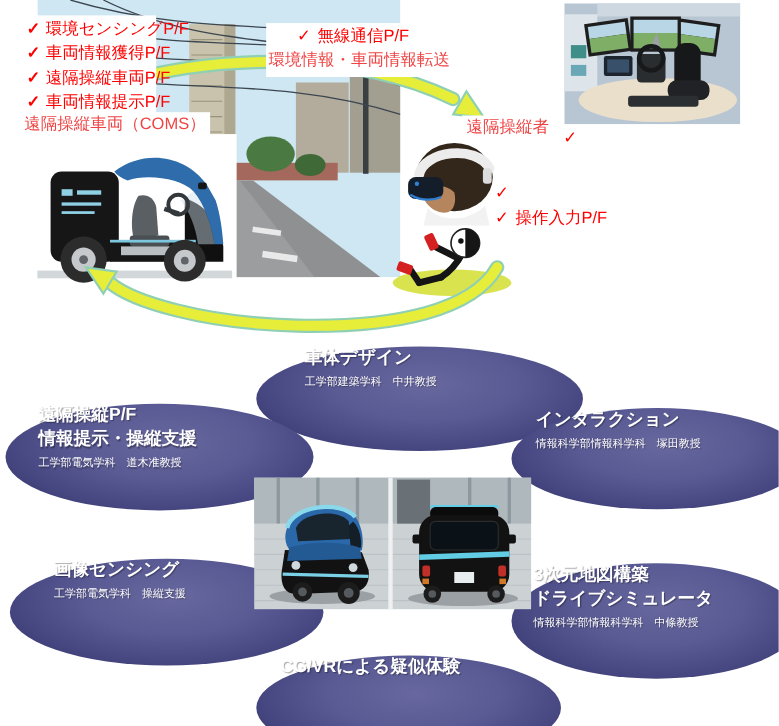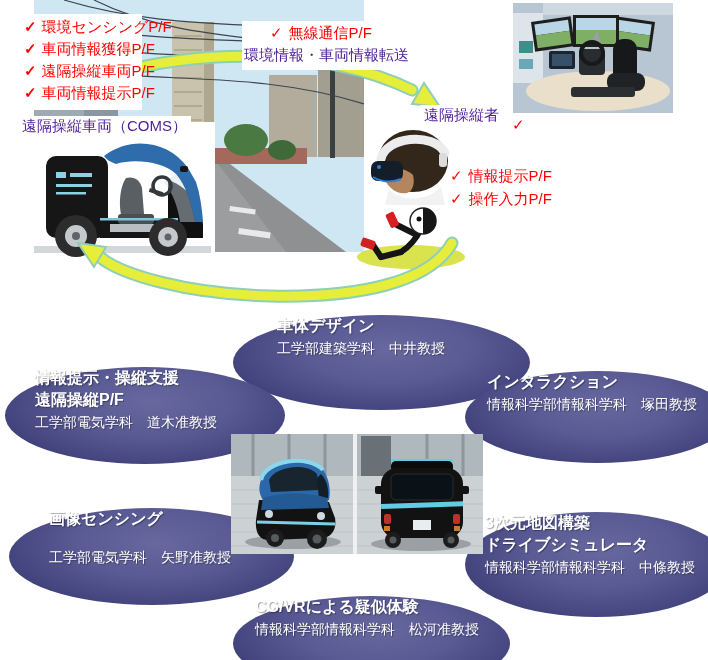--- a/index.html
+++ b/index.html
@@ -7,34 +7,34 @@
           font-family:"Liberation Sans",sans-serif;color:#000;}
   .abs{position:absolute;}
   svg{display:block;}
 
   
   .layer1{z-index:1;} .layer2{z-index:2;} .layer3{z-index:3;} .layer4{z-index:4;}
   .whitebox{background:#ffffff;}
   .checkpanel{left:20px;top:14px;width:110px;height:92px;padding:2px 8px 2px 4px;}
   .checkline{display:flex;align-items:center;gap:5px;font-size:15px;line-height:22px;color:#ff0000;white-space:nowrap;}
   .checkline .chk{font-weight:bold;}
-  .blacklabel{font-size:15px;color:#4c1d95;white-space:nowrap;background:#fff;padding:1px 4px;}
+  .blacklabel{font-size:15px;color:#ef4444;white-space:nowrap;background:#fff;padding:1px 4px;}
   .redlabel{display:flex;gap:6px;font-size:15px;color:#ff0000;white-space:nowrap;}
   .commbox{left:242px;top:21px;width:190px;height:46px;padding:1px 0 2px 0;}
   .commbox .redlabel{padding-left:28px;line-height:22px;}
   .commbox .blacklabel{padding:0 2px;line-height:21px;}
   .noptr{pointer-events:none;}
 
   
   .ellipse{position:absolute;border-radius:50%;color:#ffffff;display:flex;flex-direction:column;
            justify-content:flex-start;z-index:1;
            background:radial-gradient(ellipse at 52% 36%, #68689f 0%, #5a5a94 38%, #45457f 70%, #2e2e66 100%);
            text-shadow:1px 1px 1px rgba(0,0,0,.35);}
   .ellipse .t1{font-weight:bold;font-size:16px;line-height:22px;white-space:nowrap;}
-  .ellipse .aff{font-size:14px;line-height:22px;white-space:nowrap;}
+  .ellipse .aff{font-size:10px;line-height:22px;white-space:nowrap;}
   .centerphoto{z-index:2;}
 </style>
 </head>
 <body>
 
 <div class="canvas">
 
   <svg class="abs layer1" style="left:34px;top:0;" width="330" height="252" viewBox="0 0 330 252">
     <rect width="330" height="252" fill="#cfe7f3"></rect>
     <rect x="0" y="55" width="58" height="197" fill="#9fabb3"></rect>
@@ -186,78 +186,76 @@
     <div class="checkline">
       <span class="chk">✓</span>
       <span>遠隔操縦車両P/F</span>
     </div>
     <div class="checkline">
       <span class="chk">✓</span>
       <span>車両情報提示P/F</span>
     </div>
   </div>
 
-  <div class="abs layer4 blacklabel" style="left:18px;top:116px;text-align:center;">遠隔操縦車両（COMS）</div>
+  <div class="abs layer4 blacklabel" style="left:18px;top:102px;text-align:center;">遠隔操縦車両（COMS）</div>
 
   <div class="abs layer4 whitebox commbox">
     <div class="redlabel">
       <span>✓</span>
       <span>無線通信P/F</span>
     </div>
     <div class="blacklabel">環境情報・車両情報転送</div>
   </div>
 
   <div class="abs layer4 blacklabel" style="left:420px;top:105px;font-family:Liberation Mono, monospace;">遠隔操縦者</div>
 
   <div class="abs layer4" style="left:450px;top:164px;">
     <div class="redlabel" style="line-height:23px;">
       <span>✓</span>
-      <span>情報提示P/F</span>
     </div>
     <div class="redlabel" style="line-height:23px;">
       <span>✓</span>
       <span>操作入力P/F</span>
     </div>
   </div>
 
   <div class="abs layer4 redlabel" style="left:512px;top:116px;">
     <span>✓</span>
   </div>
 
 
   <div class="ellipse" style="left:233px;top:315px;width:253px;height:95px;padding-left:44px;">
     <div class="t1">車体デザイン</div>
     <div class="aff">工学部建築学科　中井教授</div>
   </div>
 
   <div class="ellipse" style="left:5px;top:367px;width:250px;height:97px;padding-left:30px;">
+    <div class="t1">遠隔操縦P/F</div>
     <div class="t1">情報提示・操縦支援</div>
-    <div class="t1">遠隔操縦P/F</div>
     <div class="aff">工学部電気学科　道木准教授</div>
   </div>
 
   <div class="ellipse" style="left:465px;top:371px;width:243px;height:92px;padding-left:22px;">
     <div class="t1">インタラクション</div>
     <div class="aff">情報科学部情報科学科　塚田教授</div>
   </div>
 
-  <div class="ellipse" style="left:9px;top:508px;width:245px;height:97px;padding-left:40px;gap:16px;">
+  <div class="ellipse" style="left:9px;top:508px;width:245px;height:97px;padding-left:40px;">
     <div class="t1">画像センシング</div>
-    <div class="aff">工学部電気学科　矢野准教授</div>
+    <div class="aff">工学部電気学科　操縦支援</div>
   </div>
 
   <div class="ellipse" style="left:465px;top:512px;width:243px;height:105px;padding-left:20px;">
     <div class="t1">3次元地図構築</div>
     <div class="t1">ドライブシミュレータ</div>
     <div class="aff">情報科学部情報科学科　中條教授</div>
   </div>
 
   <div class="ellipse" style="left:233px;top:596px;width:255px;height:95px;padding-left:22px;">
     <div class="t1">CG/VRによる疑似体験</div>
-    <div class="aff">情報科学部情報科学科　松河准教授</div>
   </div>
 
   <svg class="abs centerphoto" style="left:231px;top:434px;" width="252" height="120" viewBox="0 0 252 120">
     <rect width="252" height="120" fill="#ccd1d4"></rect>
     <rect x="0" y="0" width="252" height="42" fill="#aeb8bd"></rect>
     <g stroke="#8d989e" stroke-width="3">
       <line x1="22" y1="0" x2="22" y2="42"></line>
         <line x1="58" y1="0" x2="58" y2="42"></line>
       <line x1="94" y1="0" x2="94" y2="42"></line>
         <line x1="196" y1="0" x2="196" y2="42"></line>

